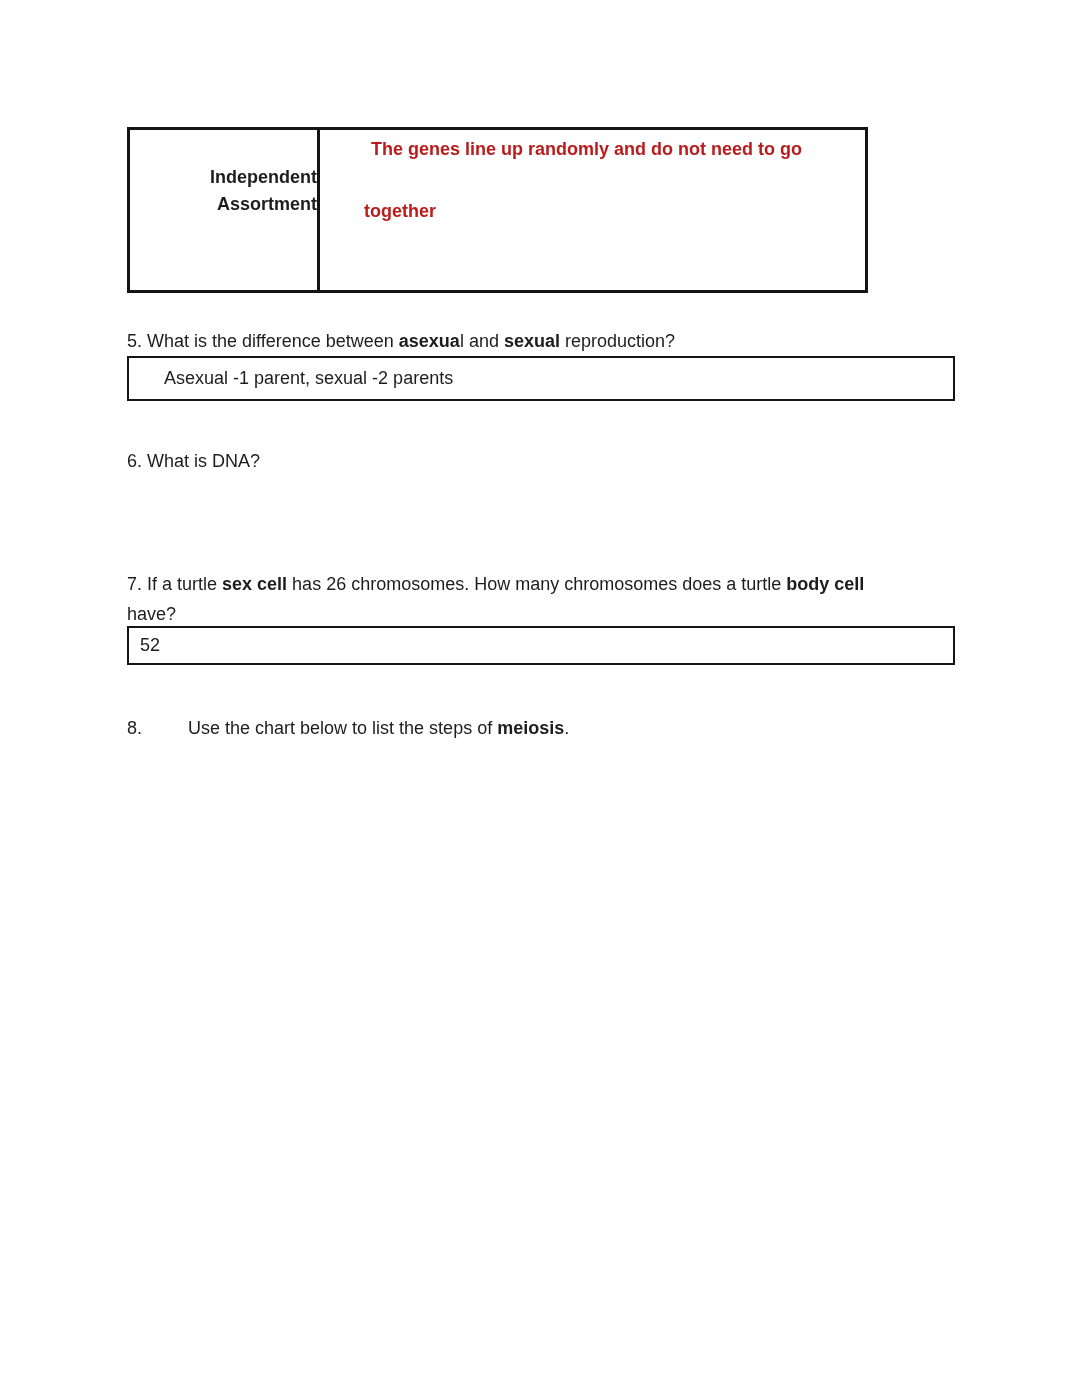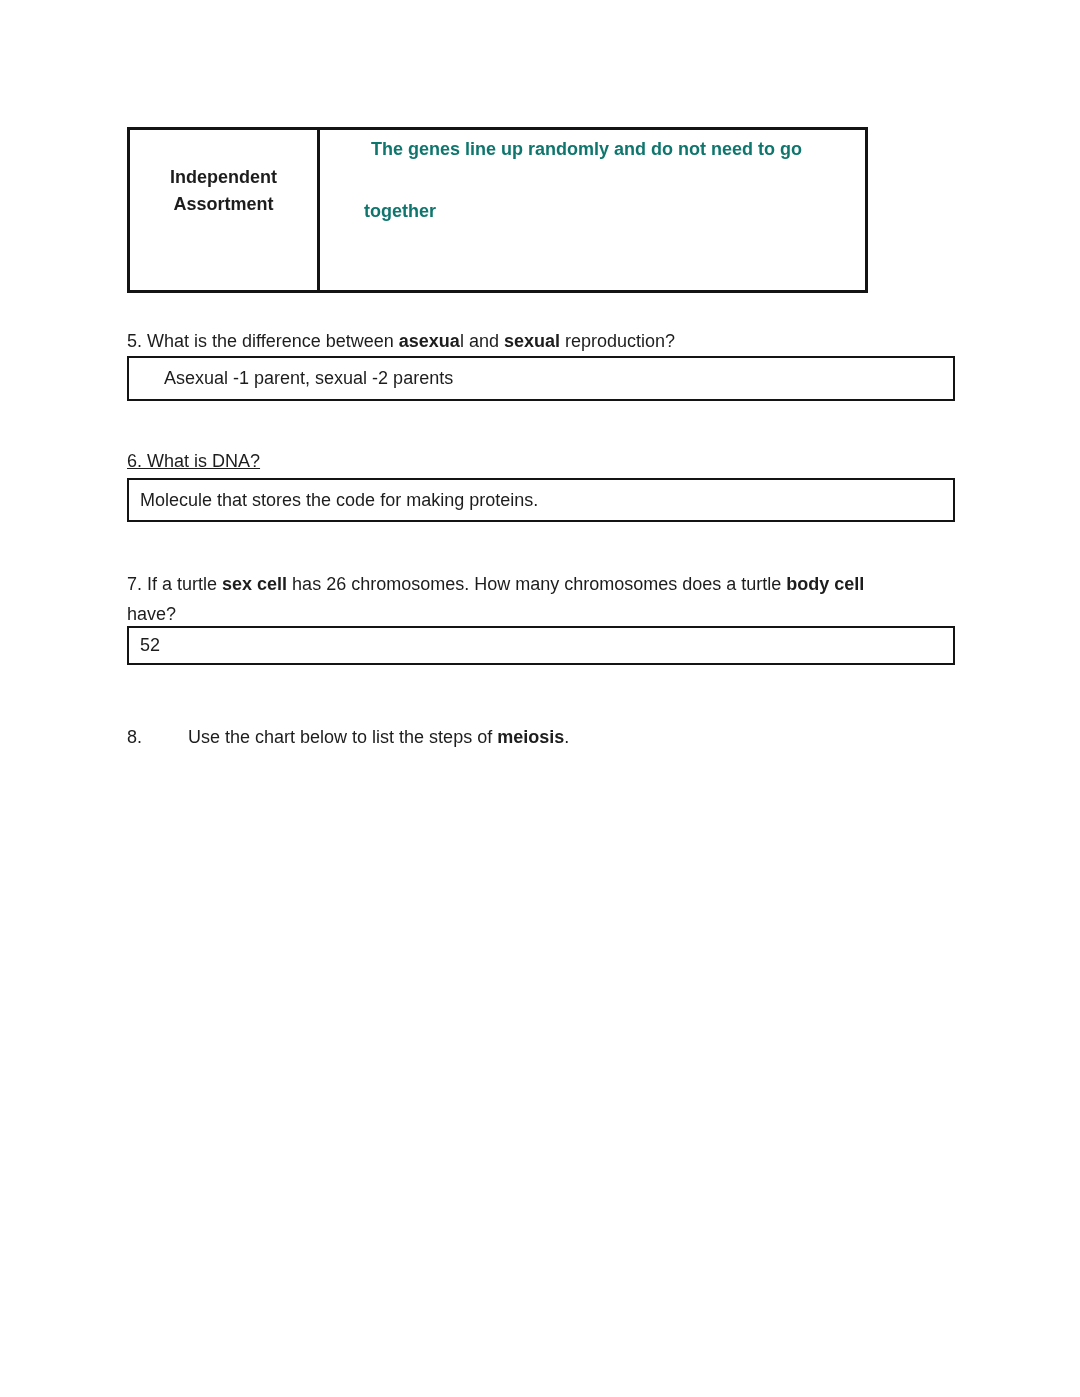--- a/index.html
+++ b/index.html
@@ -19,21 +19,21 @@
   .vocab-table {
     position: absolute;
     left: 127px; top: 127px;
     width: 741px; height: 166px;
     border: 3px solid #141414;
     display: flex;
   }
   .vocab-term-cell {
     width: 190px;
     border-right: 3px solid #141414;
-    text-align: center;
+    text-align: right;
     padding-top: 34px;
     font-weight: bold;
     line-height: 27px;
   }
   .vocab-def-cell {
     flex: 1;
     padding: 6px 30px 0 44px;
     font-weight: bold;
     line-height: 27px;
   }
@@ -62,53 +62,50 @@
     background: #ffffff;
     display: flex;
     align-items: center;
     padding-left: 11px;
   }
   .box-q5 { top: 356px; height: 45px; padding-left: 35px; }
   .box-q6 { top: 478px; height: 44px; }
   .box-q7 { top: 626px; height: 39px; align-items: center; }
 
   .label-q5 { top: 331px; text-align: right; }
-  .label-q6 { top: 451px; text-decoration: underline; }
+  .label-q6 { top: 451px; }
   .para-q7  { top: 569px; width: 840px; }
-  .para-q8  { top: 718px; line-height: 21px; margin-top: 9px; }
+  .para-q8  { top: 718px; line-height: 21px; }
   .q8-number { display: inline-block; width: 61px; }
 </style>
 </head>
 <body>
 
 <div class="page">
 
   <div class="vocab-table">
     <div class="vocab-term-cell">
       <span>Independent</span><br>
       <span>Assortment</span>
     </div>
-    <div class="vocab-def-cell" style="color:#0f766e;border-radius:31px;">
+    <div class="vocab-def-cell" style="color:#b91c1c;border-radius:31px;">
       <span class="line1">The genes line up randomly and do not need to go</span>
       <span class="line2">together</span>
     </div>
   </div>
 
   <div class="q-label label-q5">
     <span>5. What is the difference between </span><span class="bold">asexua</span><span>l and </span><span class="bold">sexual</span><span> reproduction?</span>
   </div>
   <div class="answer-box box-q5">
     <span>Asexual -1 parent, sexual -2 parents</span>
   </div>
 
   <div class="q-label label-q6">
     <span>6. What is DNA?</span>
-  </div>
-  <div class="answer-box box-q6">
-    <span>Molecule that stores the code for making proteins.</span>
   </div>
 
   <div class="q-para para-q7">
     <span>7. If a turtle </span><span class="bold">sex cell</span><span> has 26 chromosomes. How many chromosomes does a turtle </span><span class="bold">body cell</span><br>
     <span>have?</span>
   </div>
   <div class="answer-box box-q7">
     <span>52</span>
   </div>
 

